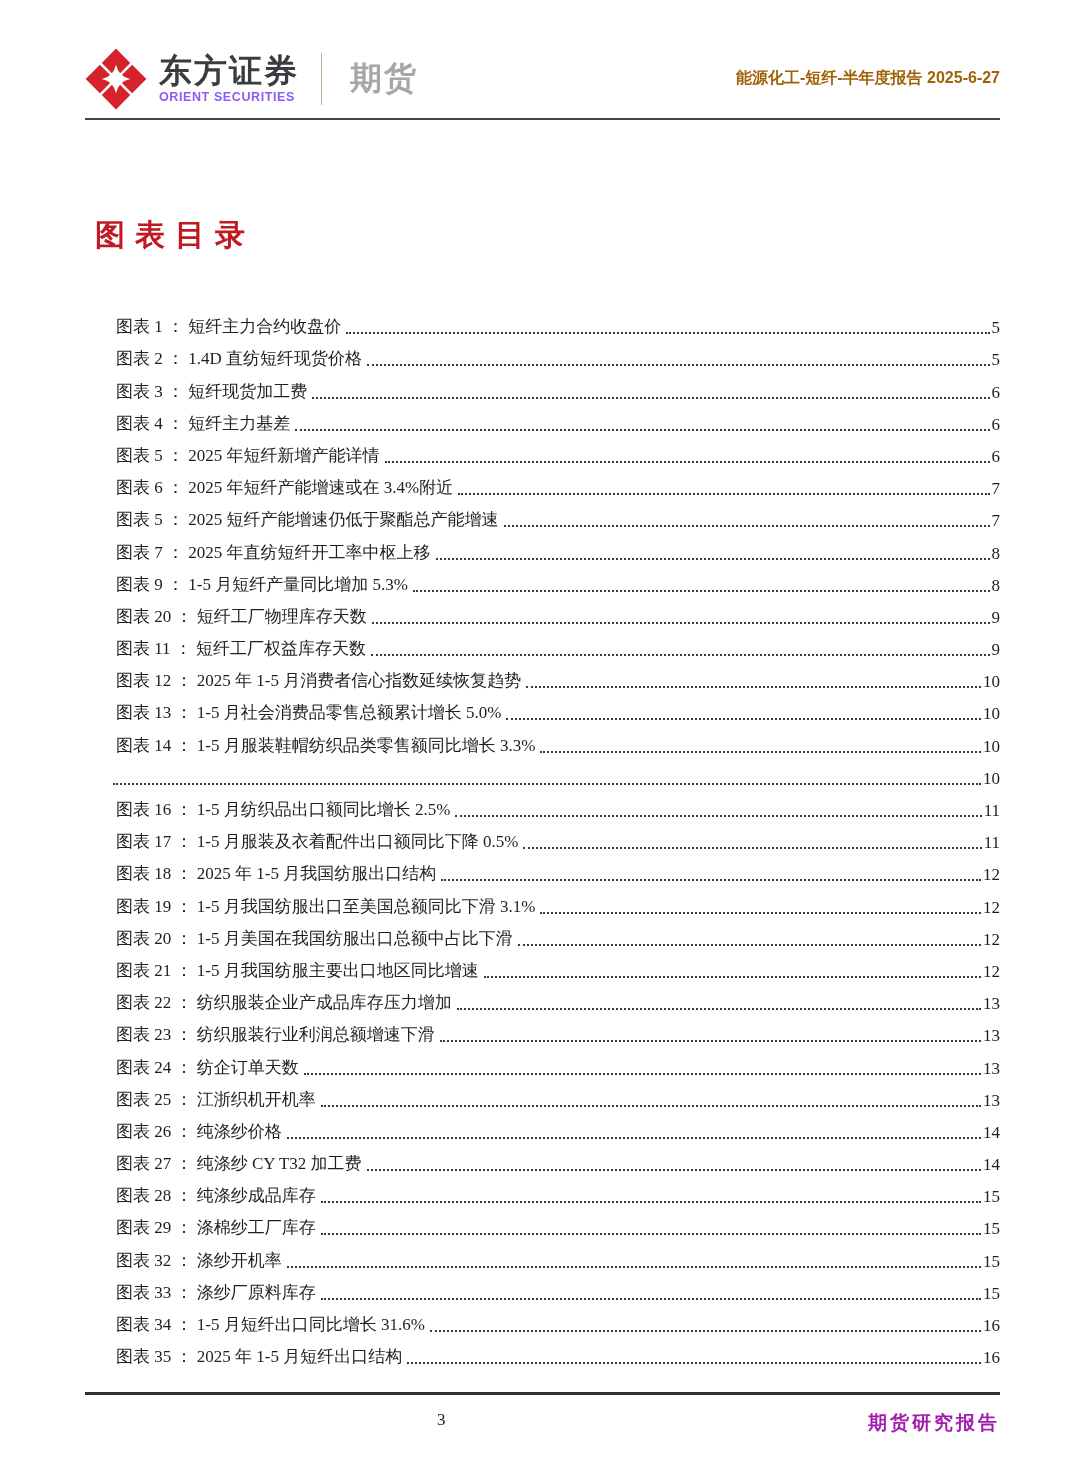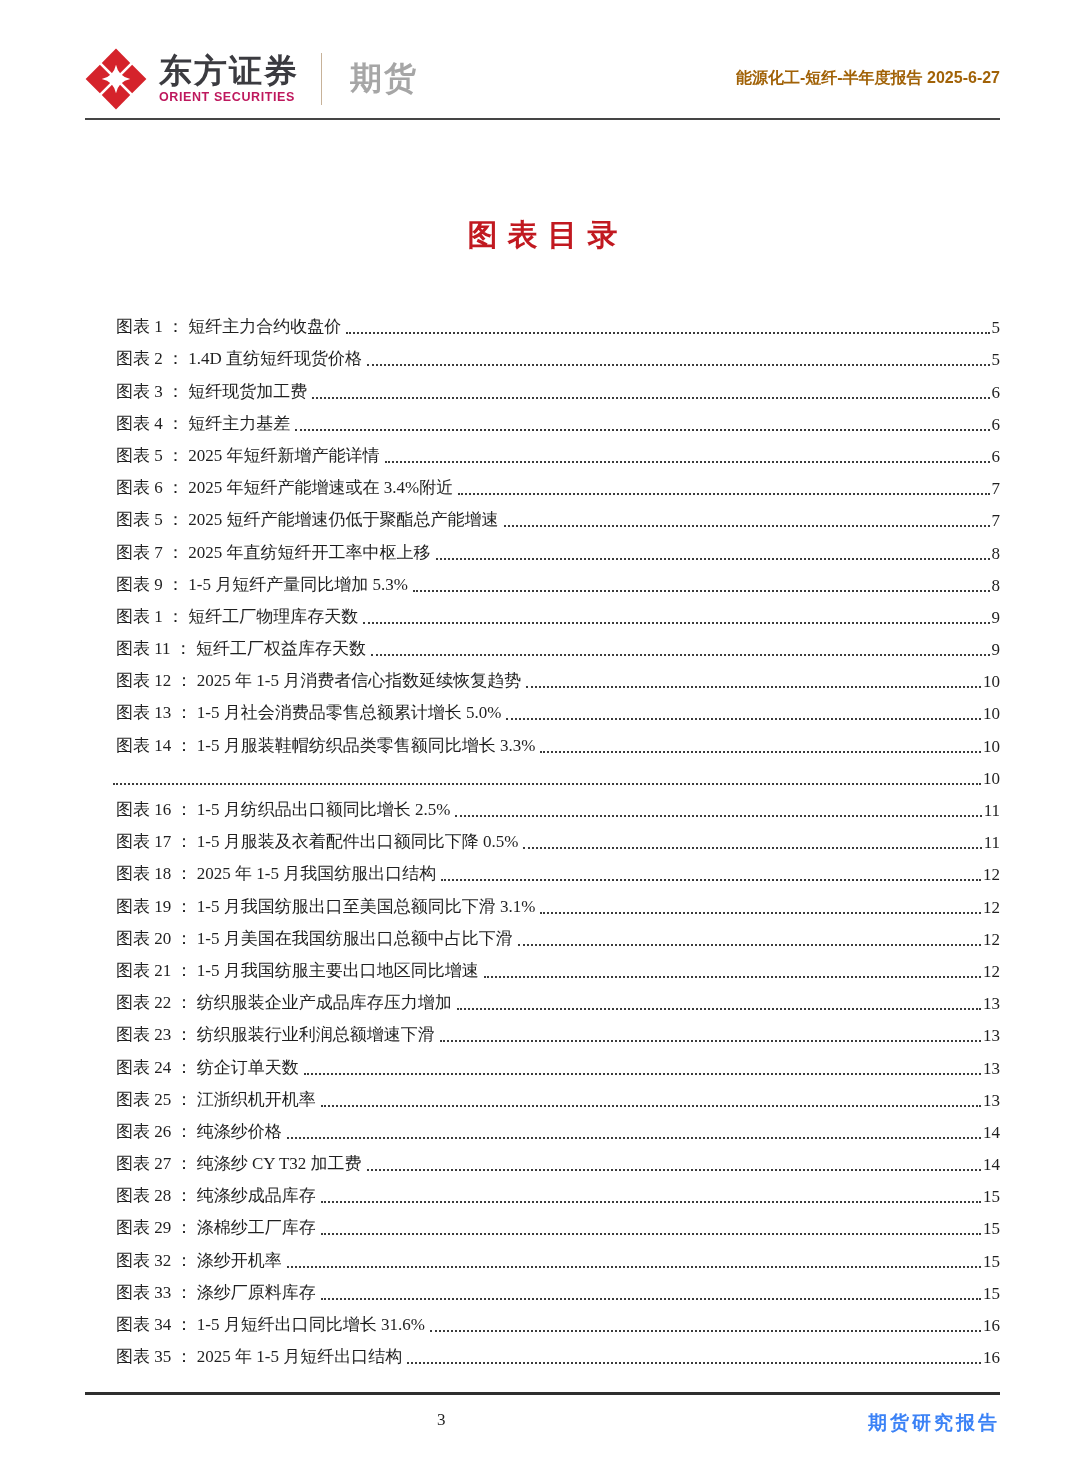--- a/index.html
+++ b/index.html
@@ -18,59 +18,58 @@
   .brand { display: flex; align-items: center; }
   .logo-icon { width: 62px; height: 62px; flex: 0 0 auto; }
   .brand-names { margin-left: 12px; }
   .brand-cn {
     font-family: "Liberation Sans", "DejaVu Sans", sans-serif;
     font-size: 33px; font-weight: bold; color: #3b3b40;
     letter-spacing: 2px; line-height: 1.05;
   }
   .brand-en {
     font-family: "Liberation Sans", "DejaVu Sans", sans-serif;
-    font-size: 12.5px; font-weight: bold; color: #be185d;
+    font-size: 12.5px; font-weight: bold; color: #8b5cf6;
     letter-spacing: 0.6px; margin-top: 2px;
   }
   .brand-divider { width: 1px; height: 52px; background: #c7b299; margin: 0 20px 0 22px; }
   .division {
     font-family: "Liberation Sans", "DejaVu Sans", sans-serif;
     font-size: 32px; font-weight: bold; color: #a6a6a6; letter-spacing: 2px; margin-left: 8px;
   }
   .report-title {
     margin-left: auto;
     font-family: "Liberation Sans", "DejaVu Sans", sans-serif;
     font-size: 16px; font-weight: bold; color: #a16207;
     padding-bottom: 2px; white-space: nowrap;
   }
   .header-rule { margin-top: 8px; border-top: 2px solid #454545; }
 
   
   .toc-title {
     margin-top: 95px; margin-left: 10px;
     font-size: 30px; font-weight: bold; color: #c11920;
     letter-spacing: 10px;
-    text-align: center;
   }
   .toc-list { margin-top: 50px; margin-left: 23px; }
   .toc-row { display: flex; align-items: flex-end; height: 32.2px; }
   .toc-label { white-space: nowrap; font-size: 17px; color: #1f1f1f; padding-left: 8px; }
   .dots { flex: 1; border-bottom: 2px dotted #3b3b3b; margin: 0 2px 4px 5px; }
   .toc-page { font-size: 17px; color: #1f1f1f; white-space: nowrap; }
 
   
   .footer-rule { margin-top: 24px; border-top: 3px solid #2f2f2f; }
   .footer-row { position: relative; margin-top: 15px; height: 24px; }
   .footer-pagenum {
     position: absolute; left: 352px; top: 0;
     font-size: 17px; color: #1f1f1f;
   }
   .footer-label {
     position: absolute; right: 0; top: 0;
-    font-size: 19px; color: #3b82f6; letter-spacing: 3px; font-weight: 600;
+    font-size: 19px; color: #a21caf; letter-spacing: 3px; font-weight: 600;
   }
 </style>
 </head>
 <body>
 
 <div class="page">
 
   <div class="header">
     <div class="brand">
       <svg class="logo-icon" viewBox="0 0 100 100" aria-hidden="true">
@@ -144,21 +143,21 @@
       <span class="toc-page">8</span>
     </div>
 
     <div class="toc-row">
       <span class="toc-label">图表 9 ： 1-5 月短纤产量同比增加 5.3%</span>
       <span class="dots"></span>
       <span class="toc-page">8</span>
     </div>
 
     <div class="toc-row">
-      <span class="toc-label">图表 1 ： 短纤工厂物理库存天数</span>
+      <span class="toc-label">图表 20 ： 短纤工厂物理库存天数</span>
       <span class="dots"></span>
       <span class="toc-page">9</span>
     </div>
 
     <div class="toc-row">
       <span class="toc-label">图表 11 ： 短纤工厂权益库存天数</span>
       <span class="dots"></span>
       <span class="toc-page">9</span>
     </div>
 

